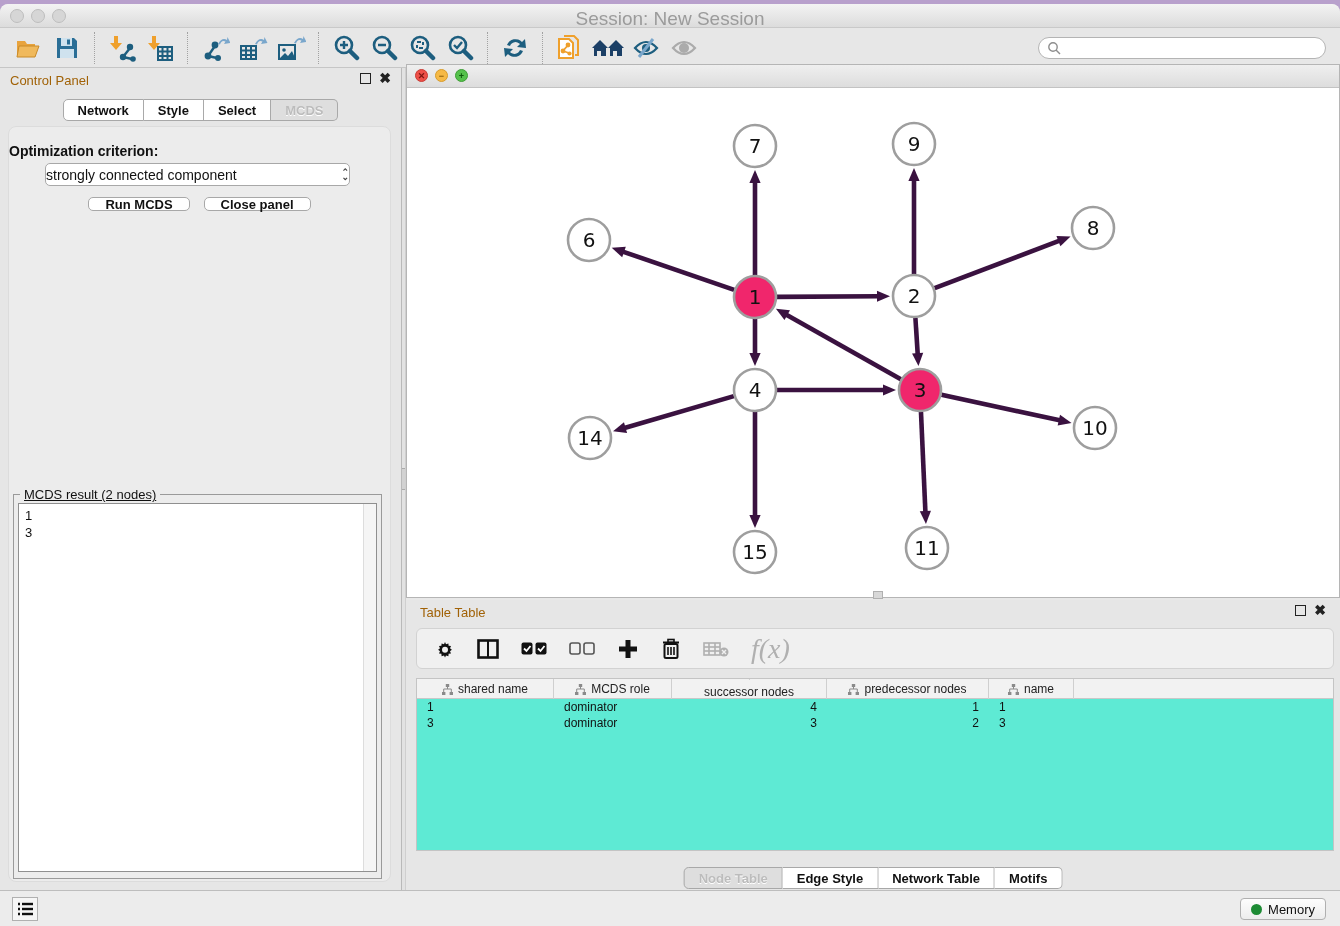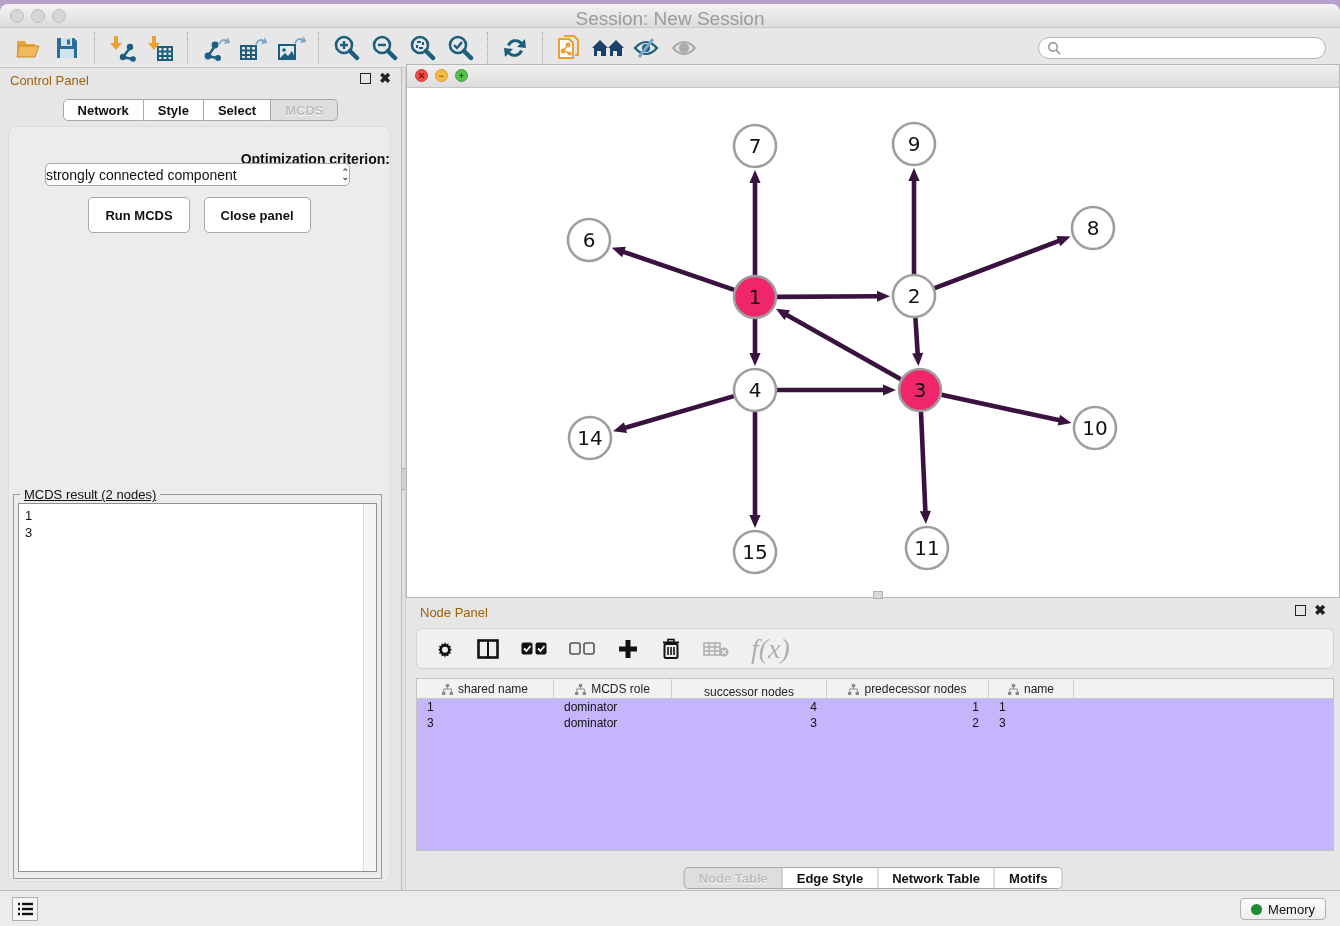--- a/index.html
+++ b/index.html
@@ -40,29 +40,29 @@
   .cp-tabs { top:31px; left:50%; transform:translateX(-50%); }
   .seg-tab { height:22px; padding:0 14px; background:#fff; border:1px solid #a8a8a8;
              border-left:none; font-size:13px; font-weight:bold; color:#111;
              display:flex; align-items:center; white-space:nowrap; }
   .seg-tab:first-child { border-left:1px solid #a8a8a8; border-radius:5px 0 0 5px; }
   .seg-tab:last-child { border-radius:0 5px 5px 0; }
   .seg-tab.selected { background:#dedede; color:#bcbcbc; text-shadow:0 1px 0 #fff; }
 
   .cp-content { position:absolute; left:8px; right:10px; top:58px; bottom:8px;
                 background:#ececec; border:1px solid #dcdcdc; border-radius:8px; }
-  .opt-label { position:absolute; top:24px; left:0; right:0; text-align:right;
+  .opt-label { position:absolute; top:16px; left:0; right:0; text-align:left;
                font-size:14px; font-weight:bold; color:#111; }
   .combo { position:absolute; top:36px; left:36px; right:40px; height:23px; background:#fff;
            border:1px solid #a8a8a8; border-radius:5px; display:flex; align-items:center;
            padding:0 0; font-size:14px; color:#111; }
   .combo-arrows { margin-left:auto; display:flex; flex-direction:column; line-height:5px;
                   font-size:9px; color:#444; font-weight:bold; }
   .btn-row { position:absolute; top:70px; left:0; right:0; display:flex; justify-content:center; gap:14px; }
-  .mac-btn { height:36px; padding:0 16px; background:#fff; border:1px solid #a8a8a8;
+  .mac-btn { height:14px; padding:0 16px; background:#fff; border:1px solid #a8a8a8;
              border-radius:5px; font-size:13px; font-weight:bold; color:#111;
              display:flex; align-items:center; }
   .result-box { position:absolute; left:4px; right:8px; top:367px; bottom:2px;
                 border:1px solid #9a9a9a; background:#ececec; }
   .result-legend { position:absolute; top:-8px; left:6px; background:#ececec; padding:0 4px;
                    font-size:13px; color:#111;text-decoration:underline; }
   .result-area { position:absolute; left:4px; right:4px; top:8px; bottom:6px; background:#fff;
                  border:1px solid #8f8f8f; font-size:13px; color:#111; padding:3px 6px;
                  white-space:pre-line; line-height:17px; }
   .result-scroll { position:absolute; right:5px; top:9px; bottom:7px; width:13px;
@@ -91,21 +91,21 @@
             border:1px solid #b0b0b0; }
 
   
   .table-panel { position:absolute; left:406px; top:596px; width:934px; height:290px; background:#e6e6e6; }
   .tp-toolbar { position:absolute; left:10px; right:6px; top:28px; height:41px;
                 background:#f0f0f0; border:1px solid #d2d2d2; border-radius:6px;
                 display:flex; align-items:center; gap:22px; padding-left:18px; }
   .tp-icon { display:flex; align-items:center; justify-content:center; }
   .fx { font-family:"Liberation Serif", serif; font-style:italic; font-size:28px; color:#b0b0b0; }
   .tp-table { position:absolute; left:10px; right:6px; top:78px; height:173px;
-              background:#c4b5fd; border:1px solid #c4c4c4; overflow:hidden; }
+              background:#5eead4; border:1px solid #c4c4c4; overflow:hidden; }
   .tp-header { display:flex; height:20px; background:#f2f2f2; border-bottom:1px solid #c8c8c8; }
   .th-cell { display:flex; align-items:center; justify-content:center; gap:5px; font-size:12px;
              color:#222; border-right:1px solid #cfcfcf; height:20px; }
   .tp-row { display:flex; height:16px; font-size:12px; color:#111; }
   .td-cell { padding:0 10px; overflow:hidden; white-space:nowrap; line-height:16px; }
   .tp-tabs { top:267px; left:50%; transform:translateX(-50%); }
 
   
   .status-bar { position:absolute; left:0; right:0; top:886px; height:36px; background:#ececec;
                 border-top:1px solid #bdbdbd; }
@@ -386,21 +386,21 @@
           <text x="348" y="471" text-anchor="middle" font-size="20" fill="#111" font-family="&quot;DejaVu Sans&quot;, sans-serif">15</text>
           <circle cx="520" cy="460" r="21" fill="#ffffff" stroke="#9e9e9e" stroke-width="2.6"></circle>
           <text x="520" y="467" text-anchor="middle" font-size="20" fill="#111" font-family="&quot;DejaVu Sans&quot;, sans-serif">11</text>
         </svg>
     </div>
     <div class="h-grip"></div>
   </div>
 
   <div class="table-panel">
     <div class="panel-head">
-      <span class="panel-title" style="left:14px">Node Panel</span>
+      <span class="panel-title" style="left:14px">Table Table</span>
       <span class="head-icons" style="right:14px">
         <span class="float-box"></span>
         <span class="close-x">✖</span>
       </span>
     </div>
     <div class="tp-toolbar">
       <span class="tp-icon">
         <svg width="20" height="20" viewBox="0 0 20 20">
           <path d="M10 3 l1 2.2 2.4 -0.8 0.2 2.4 2.4 0.3 -1 2.2 1.9 1.5 -1.9 1.5 1 2.2 -2.4 0.3 -0.2 2.4 -2.4 -0.8 -1 2.2 -1 -2.2 -2.4 0.8 -0.2 -2.4 -2.4 -0.3 1 -2.2 -1.9 -1.5 1.9 -1.5 -1 -2.2 2.4 -0.3 0.2 -2.4 2.4 0.8 z" fill="#111"></path>
           <circle cx="10" cy="10.7" r="3" fill="#f0f0f0"></circle>

